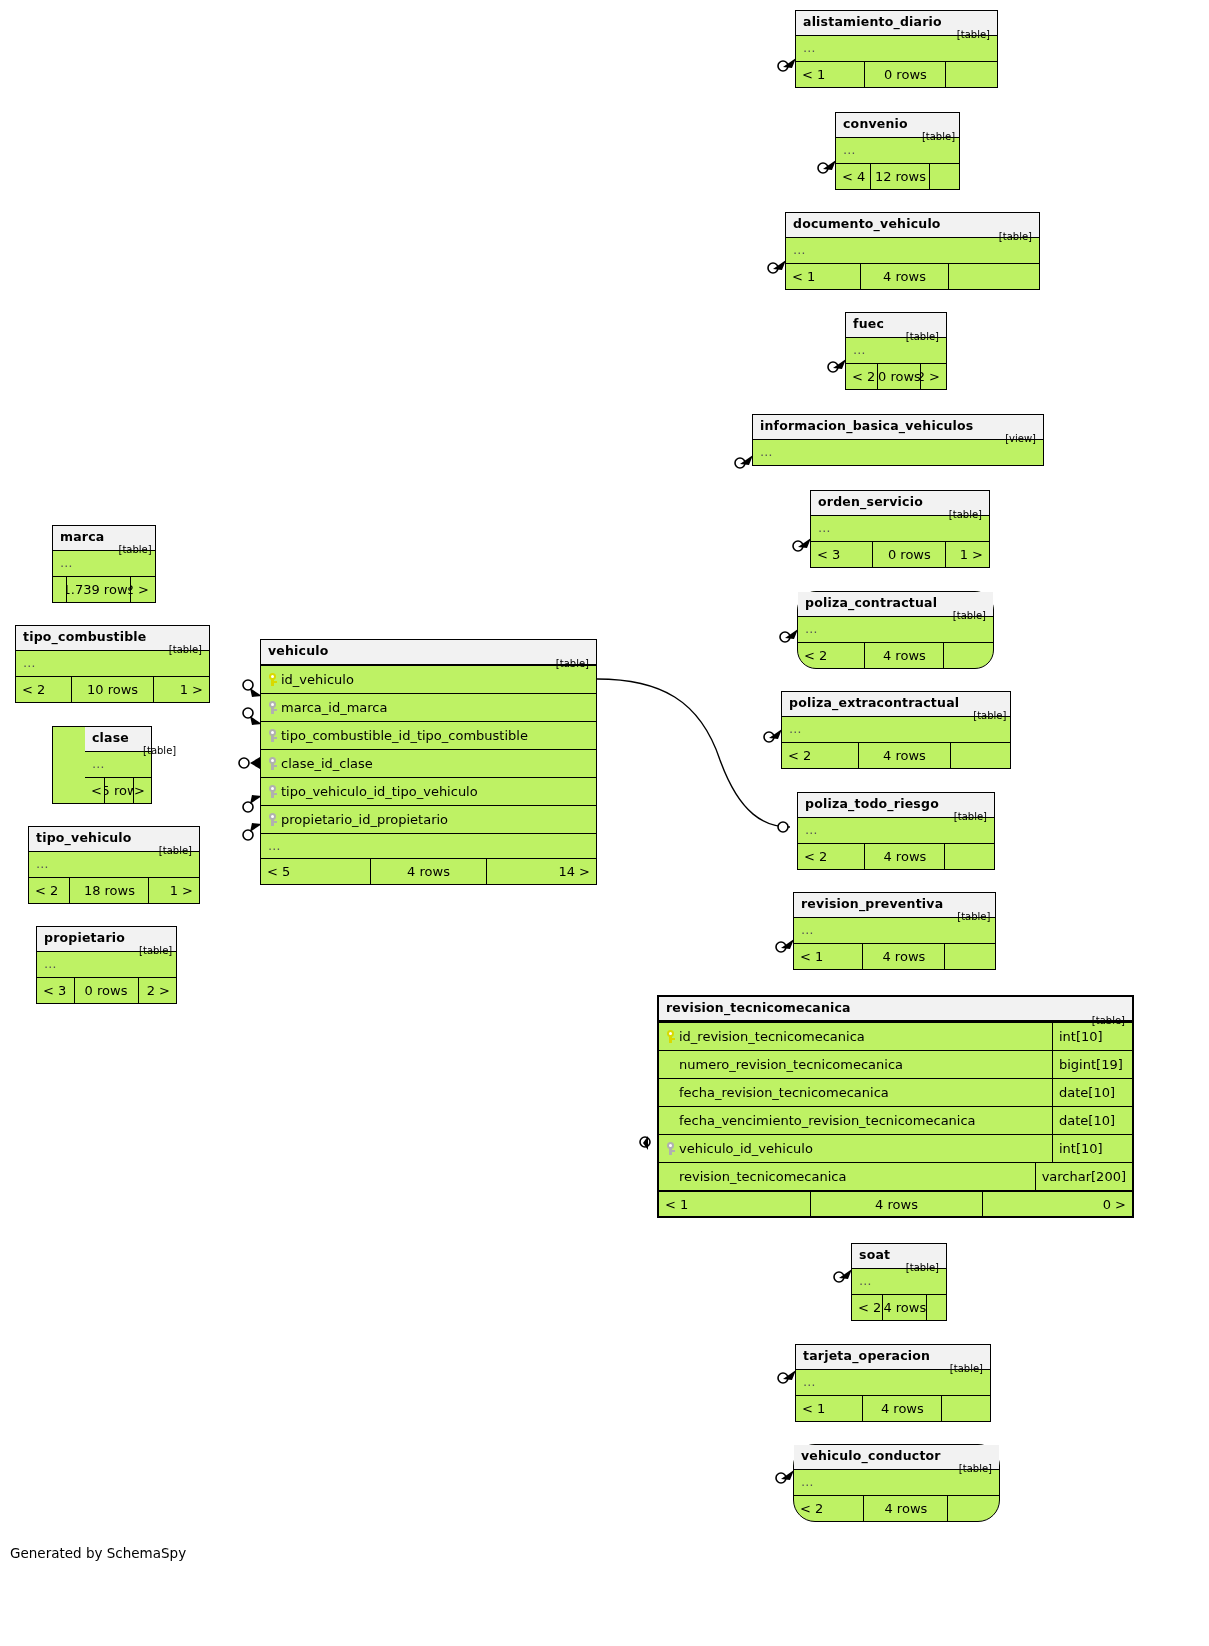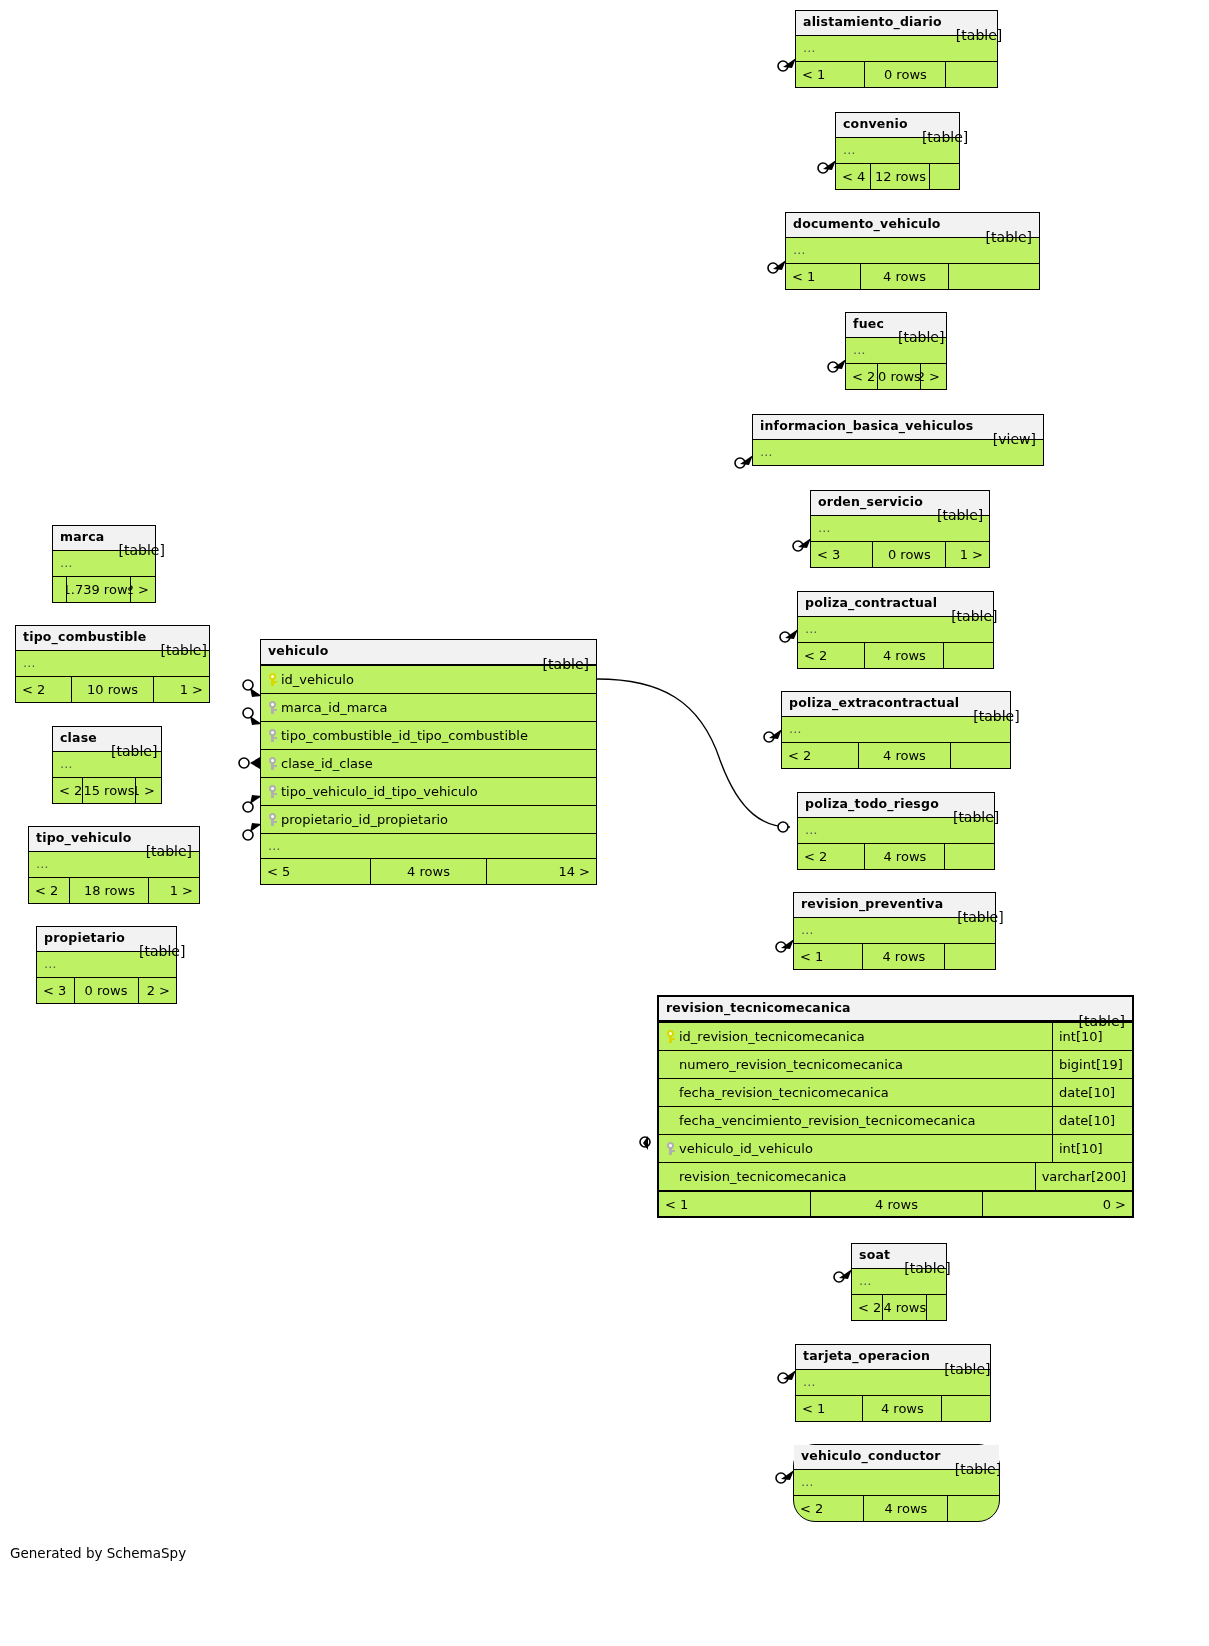--- a/index.html
+++ b/index.html
@@ -26,21 +26,21 @@
   .n-title{
     display:flex;align-items:center;justify-content:space-between;
     background:#f2f2f2;
     border-bottom:1px solid #000000;
     padding:4px 7px 5px 7px;
     box-sizing:border-box;
     height:25px;
   }
   .node.thick .n-title{border-bottom:2px solid #000000;}
   .n-name{font-weight:bold;font-size:12.5px;letter-spacing:.2px;white-space:nowrap;}
-  .n-kind{font-size:14px;color:#000;white-space:nowrap;padding-left:14px;margin-top:25px;}
+  .n-kind{font-size:10px;color:#000;white-space:nowrap;padding-left:14px;margin-top:25px;}
 
   .n-dots{
     height:25px;
     display:flex;align-items:center;
     padding:0 7px;
     box-sizing:border-box;
     color:#555;
     font-size:12.5px;
     letter-spacing:1px;
   }
@@ -238,21 +238,21 @@
         <span class="n-name">orden_servicio</span>
         <span class="n-kind">[table]</span>
       </div>
       <div class="n-dots ">…</div>
       <div class="n-foot">
         <div class="fc l" style="width:63px">&lt; 3</div>
         <div class="fc c" style="width:74px">0 rows</div>
         <div class="fc r" style="width:43px">1 &gt;</div>
       </div>
     </div>
-    <div class="node" style="left: 797px; top: 591px; width: 197px;">
+    <div class="node" style="left: 797px; top: 591px; width: 197px; border-radius: 19px;">
       <div class="n-title">
         <span class="n-name">poliza_contractual</span>
         <span class="n-kind">[table]</span>
       </div>
       <div class="n-dots ">…</div>
       <div class="n-foot">
         <div class="fc l" style="width:68px">&lt; 2</div>
         <div class="fc c" style="width:80px">4 rows</div>
         <div class="fc r" style="width:49px"></div>
       </div>
@@ -346,21 +346,21 @@
         <span class="n-name">tipo_combustible</span>
         <span class="n-kind">[table]</span>
       </div>
       <div class="n-dots ">…</div>
       <div class="n-foot">
         <div class="fc l" style="width:57px">&lt; 2</div>
         <div class="fc c" style="width:82px">10 rows</div>
         <div class="fc r" style="width:56px">1 &gt;</div>
       </div>
     </div>
-    <div class="node" style="left: 52px; top: 726px; width: 110px;">
+    <div class="node" style="left: 52px; top: 726px; width: 100px; padding-left: 32px;">
       <div class="n-title">
         <span class="n-name">clase</span>
         <span class="n-kind">[table]</span>
       </div>
       <div class="n-dots ">…</div>
       <div class="n-foot">
         <div class="fc l" style="width:30px">&lt; 2</div>
         <div class="fc c" style="width:55px">15 rows</div>
         <div class="fc r" style="width:25px">1 &gt;</div>
       </div>

